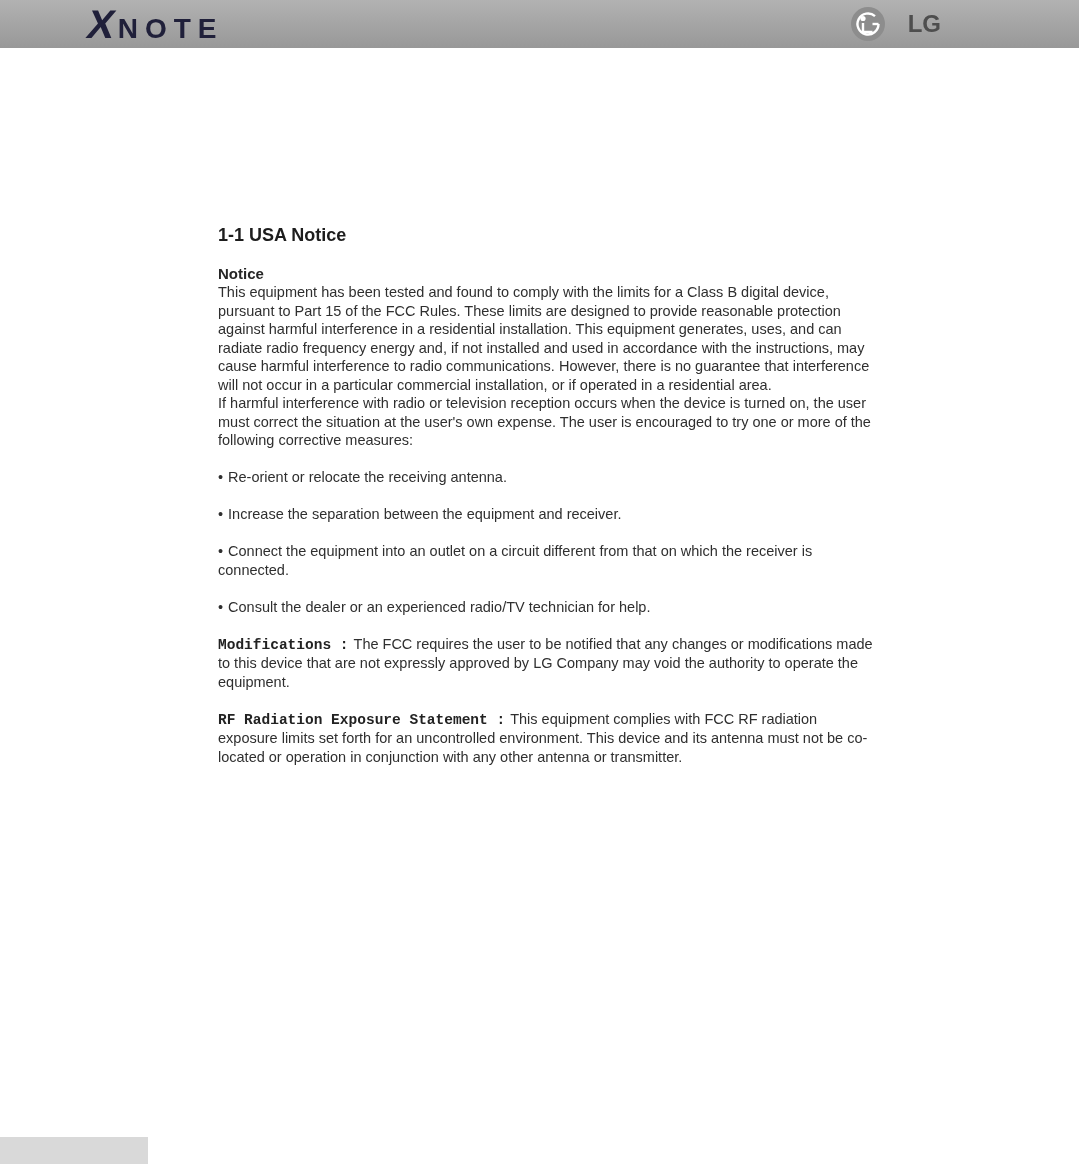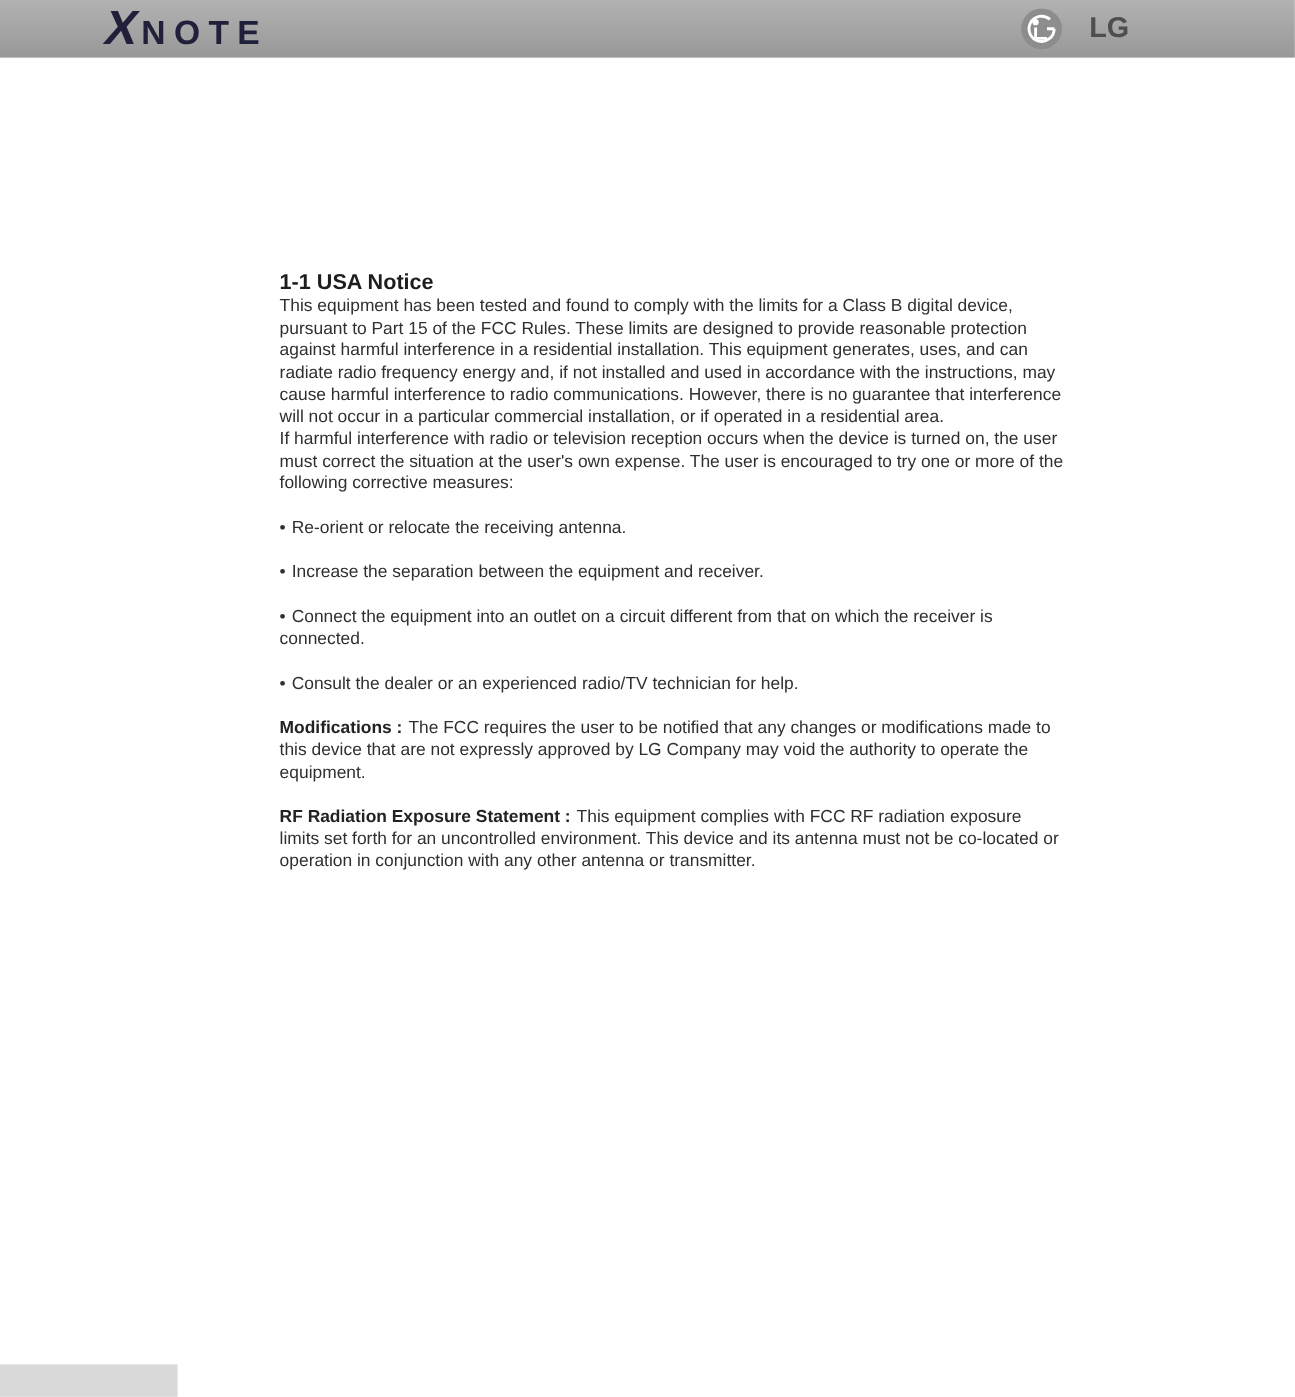--- a/index.html
+++ b/index.html
@@ -52,21 +52,21 @@
   .lg-text {
     font-size: 24px;
     font-weight: bold;
     color: #4e4e4e;
   }
 
   
   .content {
     position: absolute;
     top: 48px;
-    left: 233px;
+    left: 218px;
     width: 655px;
     font-size: 14.5px;
     line-height: 18.5px;
   }
   .page-title {
     margin: 176px 0 0 0;
     font-size: 18px;
     line-height: 22px;
     font-weight: bold;
     color: #1d1d1d;
@@ -93,20 +93,21 @@
     margin: 18.5px 0 0 0;
   }
   .bullet-item .bullet { margin-right: 5px; }
   .labeled {
     margin: 18.5px 0 0 0;
   }
   .labeled strong {
     font-weight: bold;
     color: #222222;
     margin-right: 5px;
+    font-family: Liberation Mono, monospace;
   }
 
   
   .footer-tab {
     position: absolute;
     left: 0;
     bottom: 0;
     width: 148px;
     height: 27px;
     background: #d9d9d9;
@@ -132,20 +133,21 @@
       </svg>
       <span class="lg-text">LG</span>
     </div>
   </header>
 
   <main class="content">
 
     <h1 class="page-title">1-1 USA Notice</h1>
 
 
+    <h3 class="notice-heading">Notice</h3>
     <p class="notice-body">This equipment has been tested and found to comply with the limits for a Class B digital device, pursuant to Part 15 of the FCC Rules. These limits are designed to provide reasonable protection against harmful interference in a residential installation. This equipment generates, uses, and can radiate radio frequency energy and, if not installed and used in accordance with the instructions, may cause harmful interference to radio communications. However, there is no guarantee that interference will not occur in a particular commercial installation, or if operated in a residential area.
 If harmful interference with radio or television reception occurs when the device is turned on, the user must correct the situation at the user's own expense. The user is encouraged to try one or more of the following corrective measures:</p>
 
     <p class="bullet-item">
       <span class="bullet">•</span><span>Re-orient or relocate the receiving antenna.</span>
     </p>
     <p class="bullet-item">
       <span class="bullet">•</span><span>Increase the separation between the equipment and receiver.</span>
     </p>
     <p class="bullet-item">

